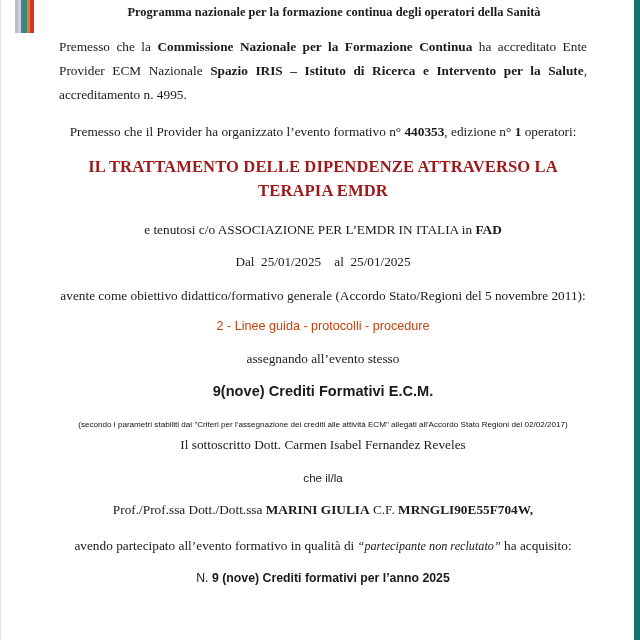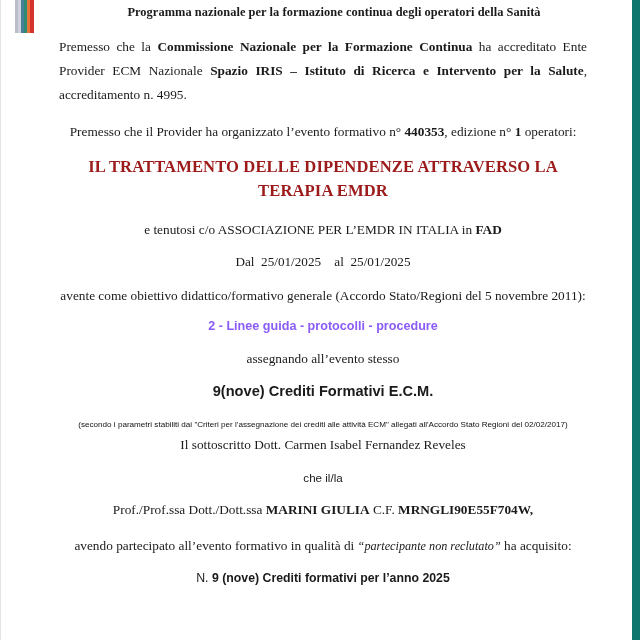--- a/index.html
+++ b/index.html
@@ -15,21 +15,21 @@
     color: #1a1a1a;
   }
 
   .page {
     position: relative;
     width: 640px;
     height: 640px;
     background: #ffffff;
     box-sizing: border-box;
     border-left: 1px solid #e3e3e8;
-    border-right: 8px solid #0f766e;
+    border-right: 6px solid #0f766e;
     overflow: hidden;
   }
 
   
   .logo-stripes {
     position: absolute;
     left: 14px;
     top: 0px;
     width: 19px;
     height: 33px;
@@ -75,22 +75,22 @@
     color: #9c1a1a;
     font-weight: bold;
     font-size: 16.6px;
     line-height: 1.5;
     margin: 12px 0 0 0;
     letter-spacing: 0.1px;
   }
 
   .objective {
     text-align: center;
-    color: #8b5cf6;
-    font-weight: bold;
+    color: #c2410c;
+    font-weight: normal;
     font-size: 12.6px;
     margin: 13px 0 0 0;
     font-family: "Liberation Sans", "DejaVu Sans", sans-serif;
   }
 
   .credits-main {
     text-align: center;
     font-weight: bold;
     font-size: 14.6px;
     margin: 14px 0 0 0;

